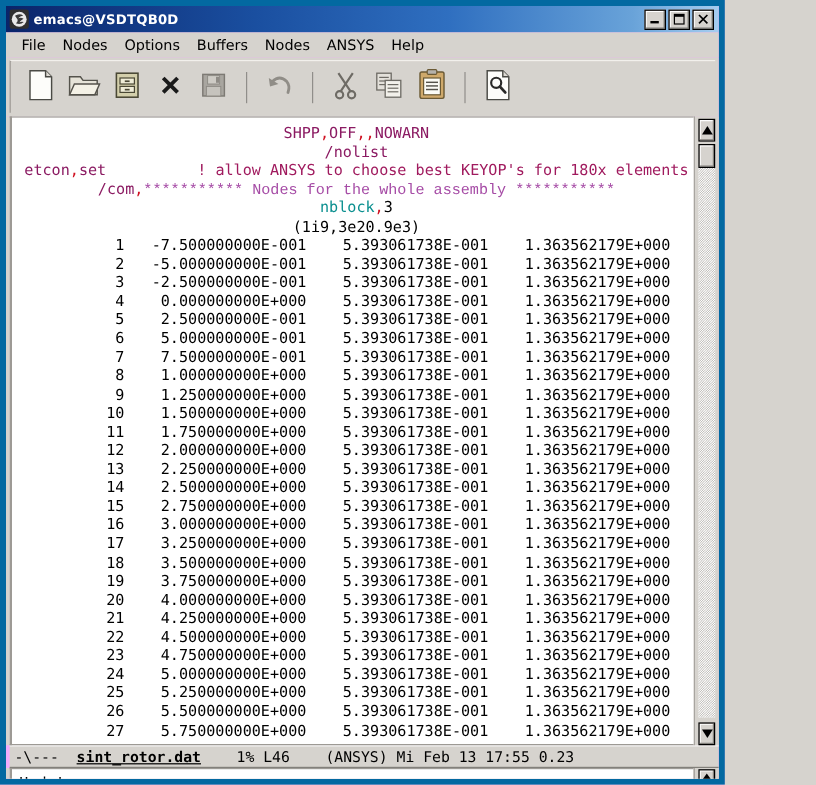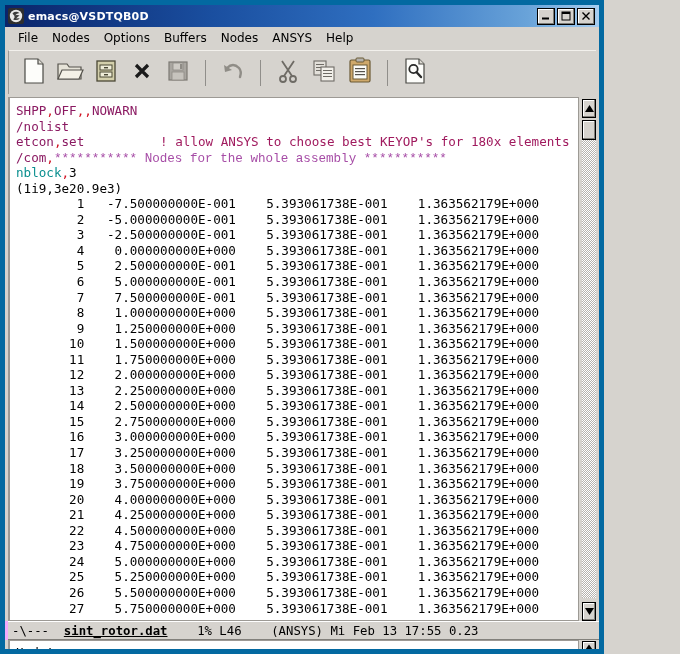--- a/index.html
+++ b/index.html
@@ -111,20 +111,21 @@
   }
   .textframe {
     flex: 1 1 auto;
     background: #ffffff;
     border-left: 2px solid #9d9a95;
     border-top: 1px solid #9d9a95;
     border-bottom: 1px solid #9d9a95;
     box-sizing: border-box;
     overflow: hidden;
     position: relative;
+    text-align: center;
   }
   .code {
     font-family: "DejaVu Sans Mono", monospace;
     font-size: 12.6px;
     line-height: 15.55px;
     white-space: pre;
     padding: 5px 0 0 6px;
     color: #000000;
     letter-spacing: 0px;
   }

